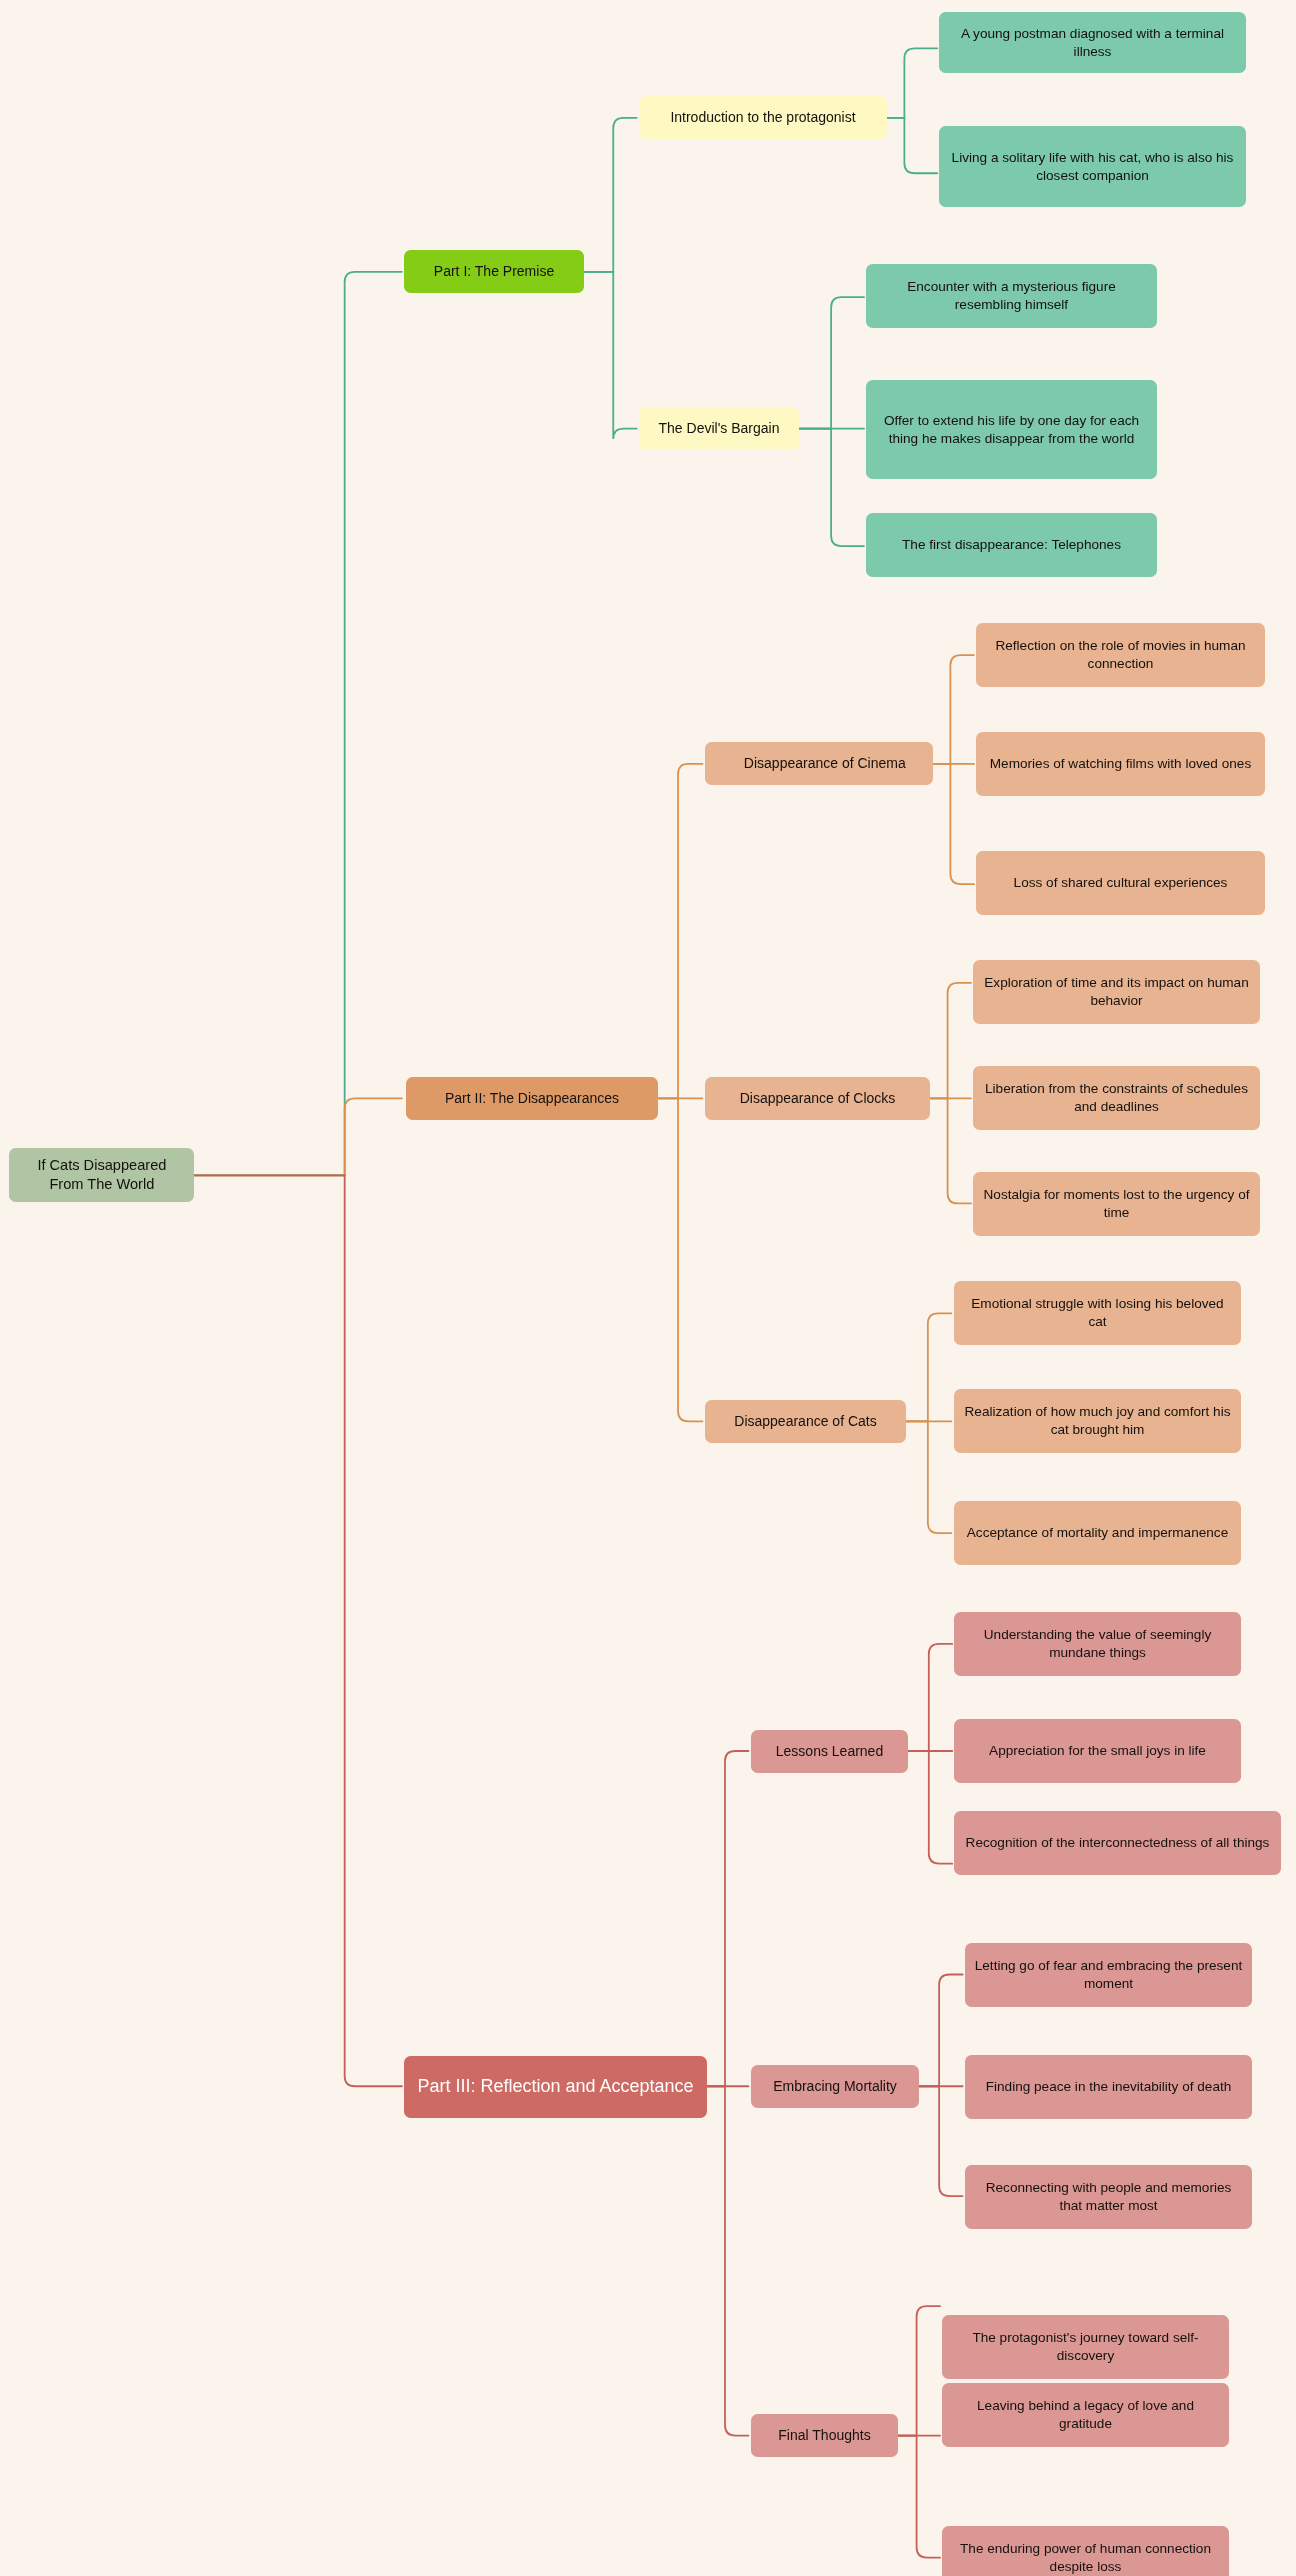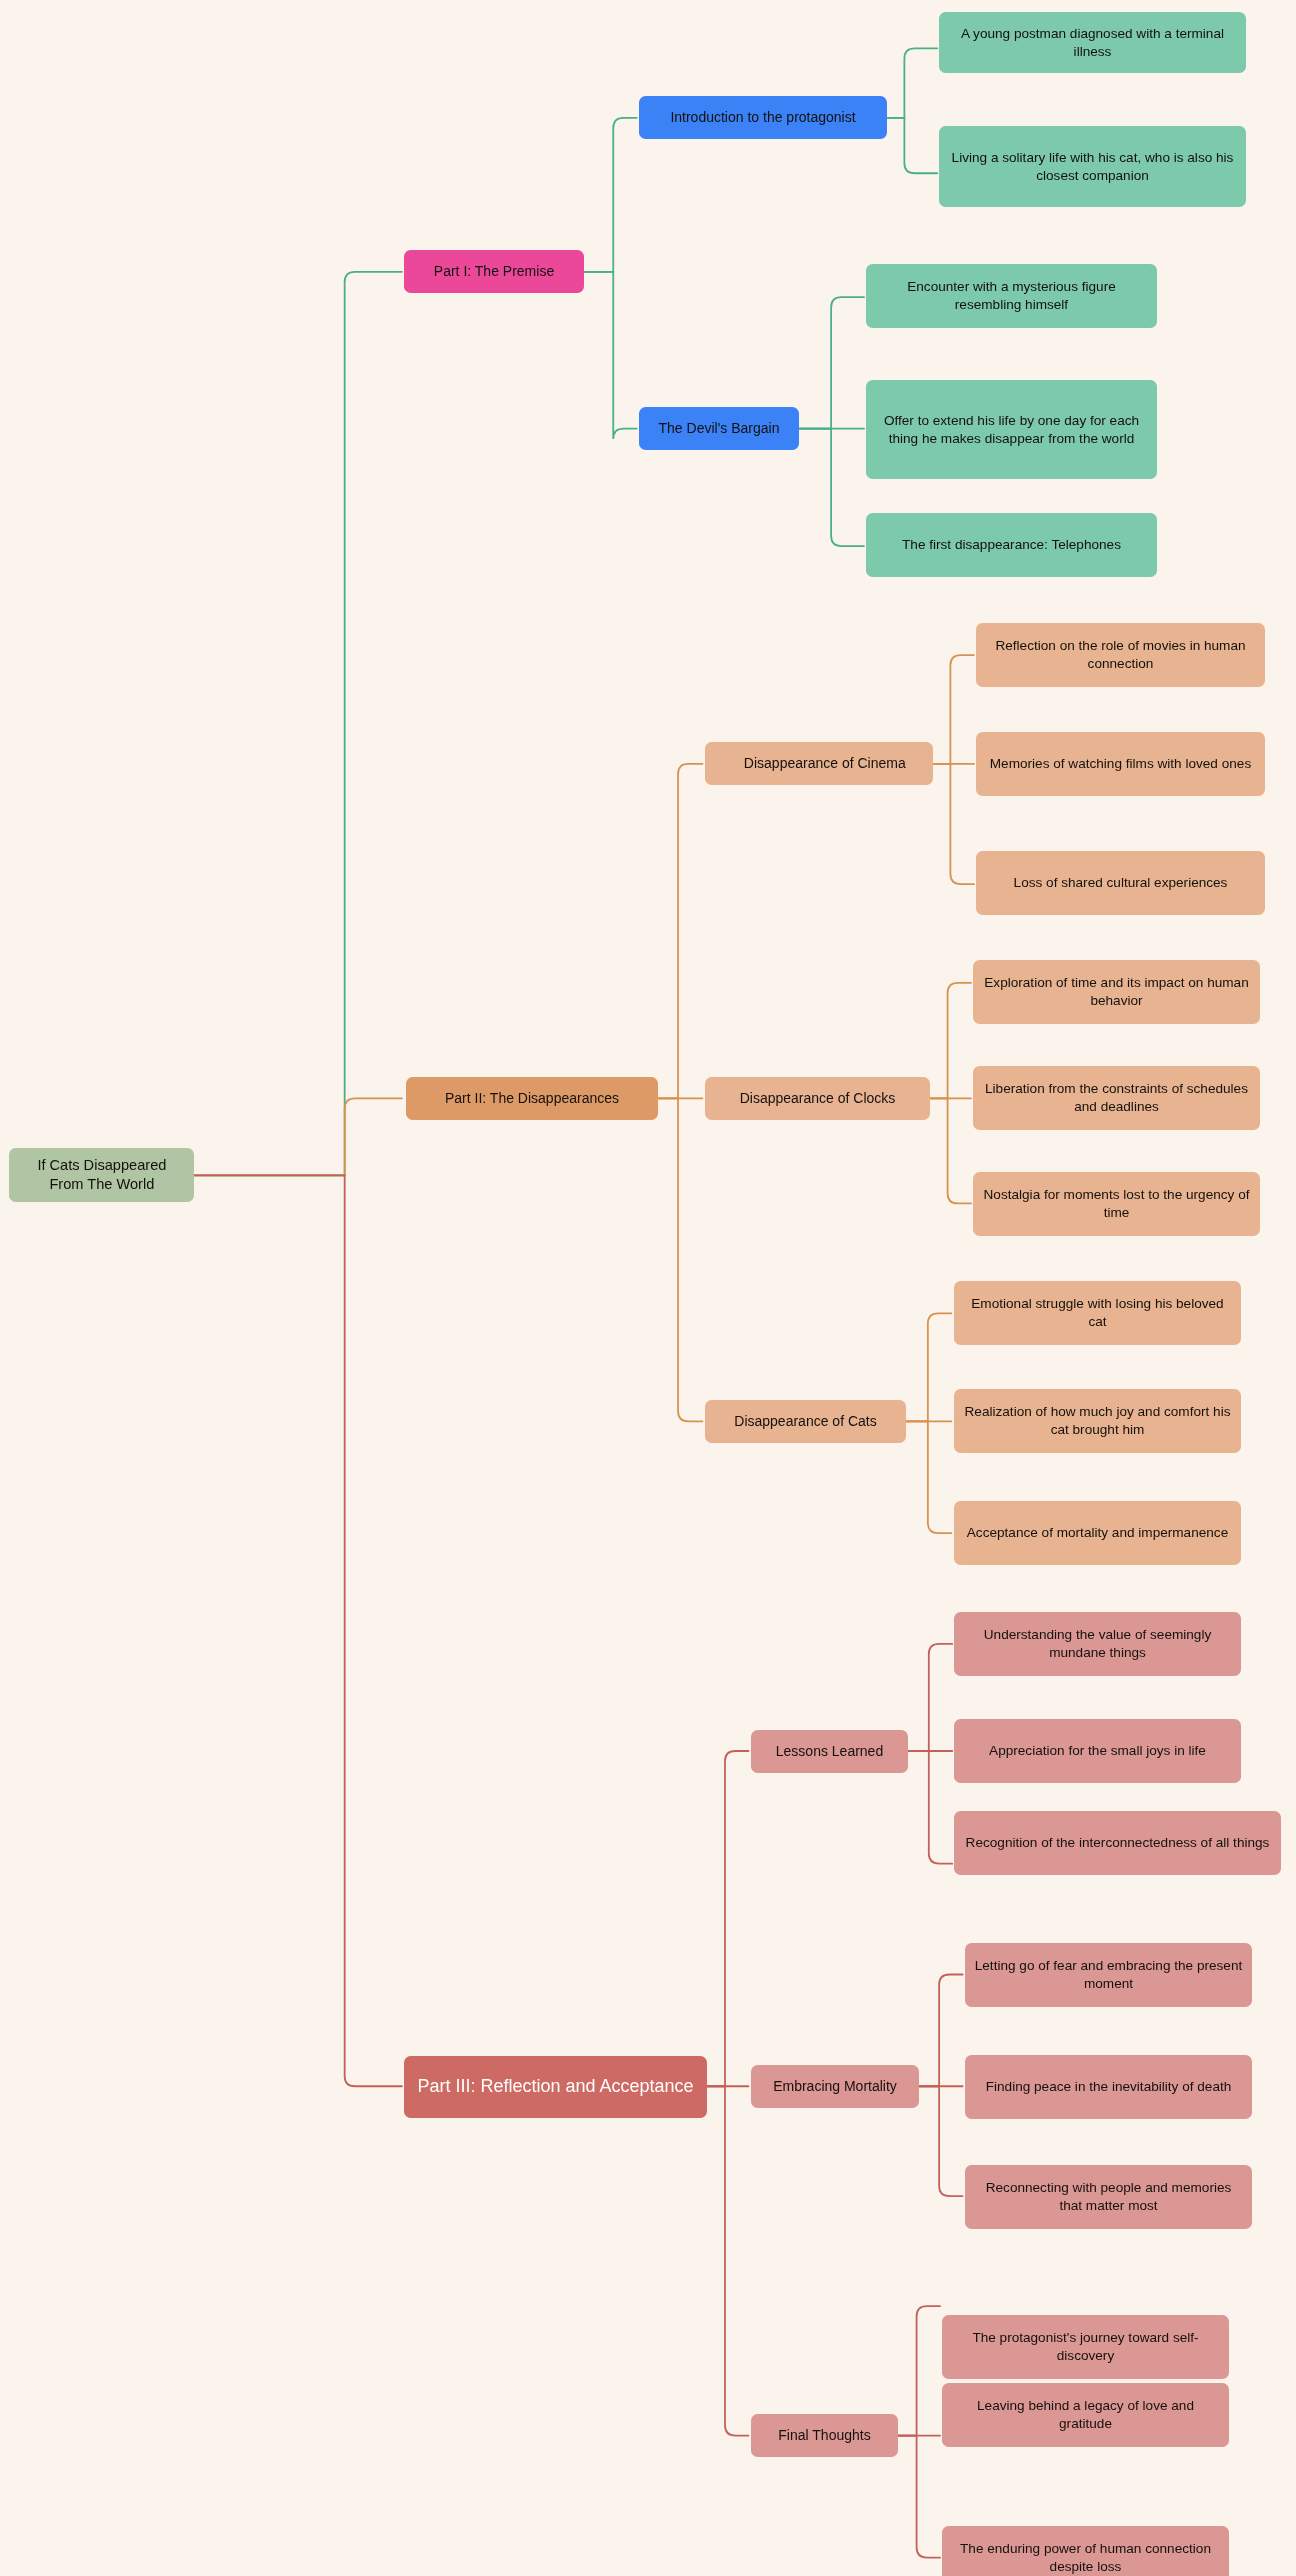--- a/index.html
+++ b/index.html
@@ -21,22 +21,22 @@
     color:#15110e;
     line-height:1.32;
     padding:5.6px 9.4px;
     white-space:pre-line;
   }
   .root{
     background:#AFC5A3;
     font-size:14.6px;
   }
   
-  .l1-green{background:#ec4899;font-size:14px;}
-  .l2-green{background:#3b82f6;font-size:14px;}
+  .l1-green{background:#84cc16;font-size:14px;}
+  .l2-green{background:#fef9c3;font-size:14px;}
   .leaf-green{background:#7CC9AB;font-size:13.6px;}
   
   .l1-orange{background:#DE9A66;font-size:14px;}
   .l2-orange{background:#E7B391;font-size:14px;}
   .leaf-orange{background:#E7B391;font-size:13.6px;}
   
   .l1-red{background:#CC6A63;font-size:18px;color:#ffffff;}
   .l2-red{background:#DB9793;font-size:14px;}
   .leaf-red{background:#DB9793;font-size:13.6px;}
 </style>

